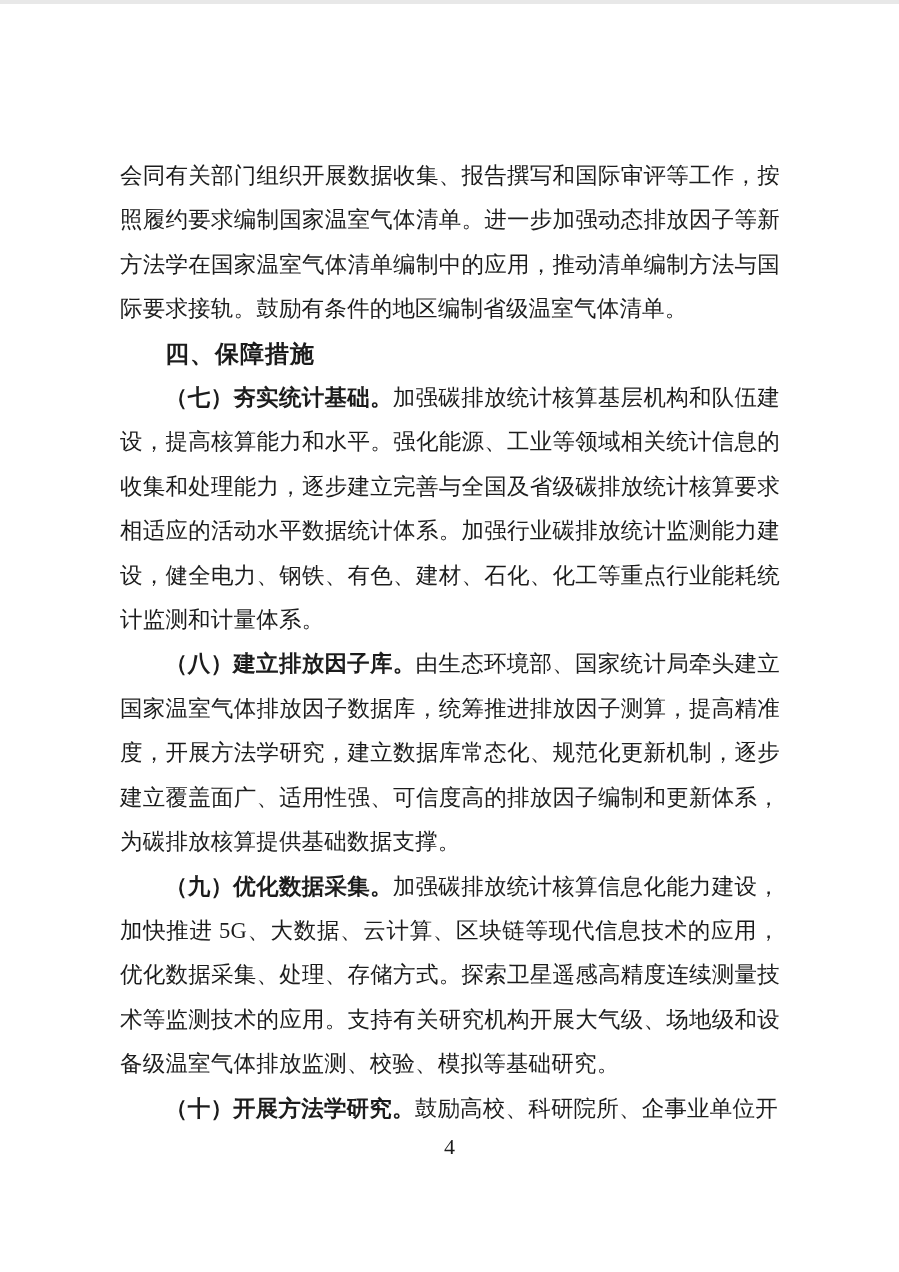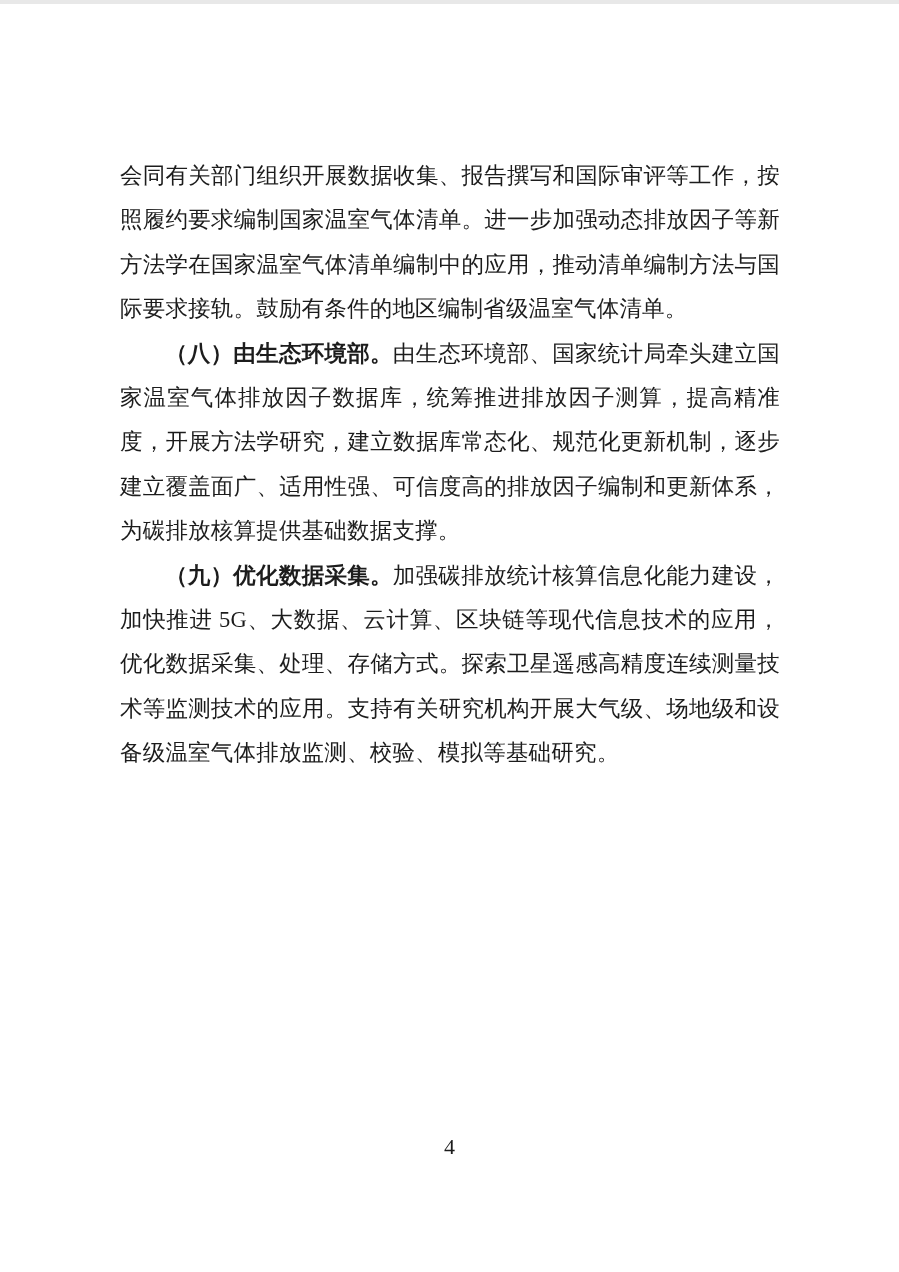--- a/index.html
+++ b/index.html
@@ -58,23 +58,26 @@
   }
 </style>
 </head>
 <body>
 
 <div class="page">
   <main class="text-block">
 
     <p class="para">会同有关部门组织开展数据收集、报告撰写和国际审评等工作，按照履约要求编制国家温室气体清单。进一步加强动态排放因子等新方法学在国家温室气体清单编制中的应用，推动清单编制方法与国际要求接轨。鼓励有条件的地区编制省级温室气体清单。</p>
 
+    <h2 class="heading">四、保障措施</h2>
 
+    <p class="para indent"><span class="lead">（七）夯实统计基础。</span><span>加强碳排放统计核算基层机构和队伍建设，提高核算能力和水平。强化能源、工业等领域相关统计信息的收集和处理能力，逐步建立完善与全国及省级碳排放统计核算要求相适应的活动水平数据统计体系。加强行业碳排放统计监测能力建设，健全电力、钢铁、有色、建材、石化、化工等重点行业能耗统计监测和计量体系。</span></p>
 
-    <p class="para indent"><span class="lead">（八）由生态环境部。</span><span>由生态环境部、国家统计局牵头建立国家温室气体排放因子数据库，统筹推进排放因子测算，提高精准度，开展方法学研究，建立数据库常态化、规范化更新机制，逐步建立覆盖面广、适用性强、可信度高的排放因子编制和更新体系，为碳排放核算提供基础数据支撑。</span></p>
+    <p class="para indent"><span class="lead">（八）建立排放因子库。</span><span>由生态环境部、国家统计局牵头建立国家温室气体排放因子数据库，统筹推进排放因子测算，提高精准度，开展方法学研究，建立数据库常态化、规范化更新机制，逐步建立覆盖面广、适用性强、可信度高的排放因子编制和更新体系，为碳排放核算提供基础数据支撑。</span></p>
 
     <p class="para indent"><span class="lead">（九）优化数据采集。</span><span>加强碳排放统计核算信息化能力建设，加快推进 5G、大数据、云计算、区块链等现代信息技术的应用，优化数据采集、处理、存储方式。探索卫星遥感高精度连续测量技术等监测技术的应用。支持有关研究机构开展大气级、场地级和设备级温室气体排放监测、校验、模拟等基础研究。</span></p>
 
+    <p class="para indent"><span class="lead">（十）开展方法学研究。</span><span>鼓励高校、科研院所、企事业单位开</span></p>
 
   </main>
 
   <div class="page-number">4</div>
 </div>
 
 </body></html>

